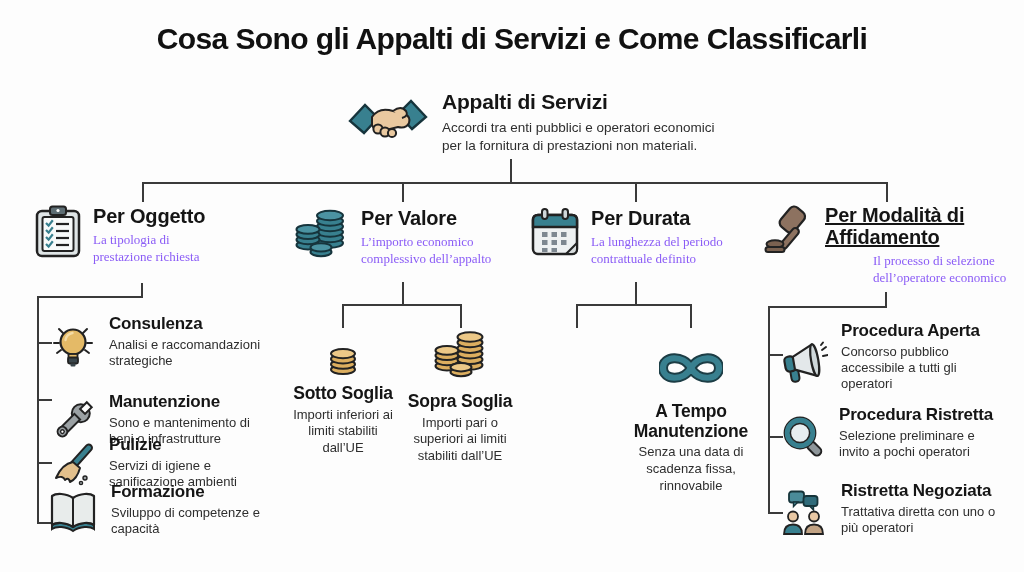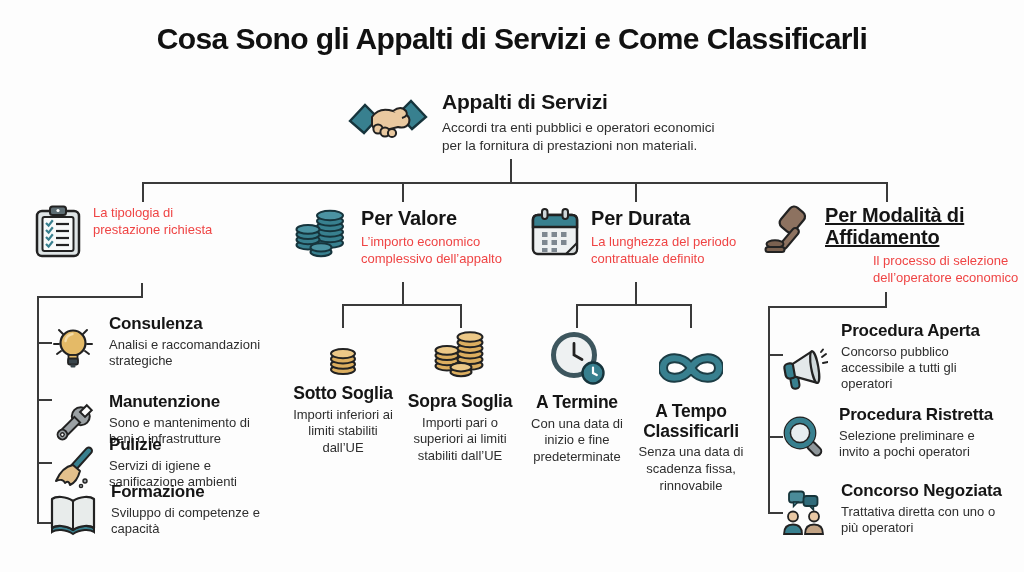--- a/index.html
+++ b/index.html
@@ -13,27 +13,27 @@
     font-size:30px;font-weight:800;letter-spacing:-0.6px;color:#111;
   }
   
   #root-node{position:absolute;left:348px;top:90px;display:flex;gap:14px;align-items:flex-start;}
   #root-node .txt{width:300px;}
   .root-heading{font-size:21px;font-weight:700;letter-spacing:-0.2px;margin-bottom:5px;}
   .root-desc{font-size:13.5px;line-height:1.3;color:#2e2e2e;width:292px;}
   
   .branch{position:absolute;display:flex;gap:11px;align-items:flex-start;}
   .branch-heading{font-size:20px;font-weight:700;letter-spacing:-0.2px;line-height:1.1;margin-bottom:5px;}
-  .branch-desc{font-size:13px;line-height:1.28;color:#ef4444;}
+  .branch-desc{font-size:13px;line-height:1.28;color:#8b5cf6;font-family:Liberation Serif, serif;}
   #branch-0{left:34px;top:205px;} #branch-0 .branch-desc{width:132px;}
   #branch-1{left:294px;top:207px;} #branch-1 .branch-desc{width:158px;}
   #branch-2{left:530px;top:207px;} #branch-2 .branch-desc{width:158px;}
   #branch-3{left:762px;top:204px;} #branch-3 .branch-heading{width:168px;text-decoration:underline;} #branch-3 .branch-desc{width:160px;margin-left:48px;}
   
-  .item{position:absolute;display:flex;gap:13px;align-items:flex-end;}
+  .item{position:absolute;display:flex;gap:13px;align-items:center;}
   .item-heading{font-size:17px;font-weight:700;letter-spacing:-0.2px;line-height:1.1;margin-bottom:3px;}
   .item-desc{font-size:13px;line-height:1.25;color:#2e2e2e;width:162px;}
   
   .col{position:absolute;display:flex;flex-direction:column;align-items:center;text-align:center;}
   .col .icon-area{display:flex;align-items:flex-end;justify-content:center;}
   .col-heading{font-size:17.5px;font-weight:700;letter-spacing:-0.2px;line-height:1.12;}
   .col-desc{font-size:13px;line-height:1.3;color:#2e2e2e;margin-top:3px;}
   svg{display:block;}
 </style>
 </head>
@@ -110,20 +110,21 @@
           <path d="M12,25 l2.6,2.6 4.2,-5.4" stroke="#38808f"></path>
             <line x1="22" y1="26" x2="35" y2="26" stroke="#222"></line>
           <path d="M12,32 l2.6,2.6 4.2,-5.4" stroke="#38808f"></path>
             <line x1="22" y1="33" x2="35" y2="33" stroke="#222"></line>
           <path d="M12,39 l2.6,2.6 4.2,-5.4" stroke="#38808f"></path>
             <line x1="22" y1="40" x2="35" y2="40" stroke="#222"></line>
         </g>
       </svg>
     </span>
     <div>
+      <div class="branch-heading">Per Oggetto</div>
       <div class="branch-desc">La tipologia di prestazione richiesta</div>
     </div>
   </div>
 
   <div class="branch" id="branch-1">
     <span>
       <svg width="56" height="52" viewBox="0 0 56 52">
         <g fill="#38808f" stroke="#16343c" stroke-width="2">
           <ellipse cx="36" cy="36" rx="13" ry="4.8"></ellipse>
             <ellipse cx="36" cy="30.5" rx="13" ry="4.8"></ellipse>
@@ -293,41 +294,29 @@
             <ellipse cx="38" cy="9" rx="12.5" ry="4.7" fill="#ecc887"></ellipse>
           <ellipse cx="29" cy="44" rx="10.5" ry="4.2"></ellipse>
             <ellipse cx="29" cy="39.2" rx="10.5" ry="4.2" fill="#ecc887"></ellipse>
         </g>
       </svg>
     </div>
     <div class="col-heading" style="margin-top:14px">Sopra Soglia</div>
     <div class="col-desc" style="width:126px">Importi pari o superiori ai limiti stabiliti dall’UE</div>
   </div>
 
-  <div class="col" style="left:518px;top:330px;width:118px">
-    <div class="icon-area" style="height:56px">
-      <svg width="58" height="56" viewBox="0 0 58 56">
-        <circle cx="26" cy="25" r="20.5" fill="#eef1f2" stroke="#3d565e" stroke-width="5"></circle>
-        <path d="M26,13.5 V25 L34,29.5" fill="none" stroke="#222" stroke-width="2.8" stroke-linecap="round"></path>
-        <circle cx="45" cy="43" r="10.5" fill="#38808f" stroke="#16343c" stroke-width="2.4"></circle>
-        <path d="M45,37.5 V43 L48.8,45" fill="none" stroke="#fff" stroke-width="2.2" stroke-linecap="round"></path>
-      </svg>
-    </div>
-    <div class="col-heading" style="margin-top:7px">A Termine</div>
-    <div class="col-desc" style="width:116px">Con una data di inizio e fine predeterminate</div>
-  </div>
 
   <div class="col" style="left:622px;top:330px;width:138px">
     <div class="icon-area" style="height:56px;padding-bottom:9px">
       <svg width="64" height="36" viewBox="0 0 64 36">
         <path d="M32,18 C24,4 4,6 4,18 C4,30 24,32 32,18 C40,4 60,6 60,18 C60,30 40,32 32,18" fill="none" stroke="#1c3d45" stroke-width="10" stroke-linecap="round"></path>
         <path d="M32,18 C24,4 4,6 4,18 C4,30 24,32 32,18 C40,4 60,6 60,18 C60,30 40,32 32,18" fill="none" stroke="#38808f" stroke-width="6.2" stroke-linecap="round"></path>
       </svg>
     </div>
-    <div class="col-heading" style="margin-top:7px;width:132px">A Tempo Classificarli</div>
+    <div class="col-heading" style="margin-top:7px;width:132px">A Tempo Manutenzione</div>
     <div class="col-desc" style="width:136px">Senza una data di scadenza fissa, rinnovabile</div>
   </div>
 
   <div class="item" style="left:780px;top:406px">
     <span style="margin-top:8px">
       <svg width="46" height="46" viewBox="0 0 46 46">
         <rect x="27" y="29" width="16" height="8.5" rx="4" transform="rotate(45 33 33)" fill="#8e969a" stroke="#222" stroke-width="2"></rect>
         <circle cx="20" cy="19" r="15.5" fill="none" stroke="#222" stroke-width="1.8"></circle>
         <circle cx="20" cy="19" r="12.5" fill="#e8eef0" stroke="#38808f" stroke-width="5.4"></circle>
         <circle cx="20" cy="19" r="9.6" fill="none" stroke="#222" stroke-width="1.5"></circle>
@@ -368,18 +357,18 @@
         <path d="M13.5,12 v4.5 l4.5,-4.5 Z" fill="#4a8b99" stroke="#16343a" stroke-width="1.4"></path>
         <rect x="23.5" y="6" width="14" height="10" rx="2.8" fill="#2f6b7a" stroke="#16343a" stroke-width="1.8"></rect>
         <path d="M33.5,16 v4 l-4,-4 Z" fill="#2f6b7a" stroke="#16343a" stroke-width="1.4"></path>
         <circle cx="13" cy="26.5" r="5" fill="#e9c8a4" stroke="#222" stroke-width="1.8"></circle>
         <path d="M4,44 q0,-9.5 9,-9.5 q9,0 9,9.5 Z" fill="#38808f" stroke="#222" stroke-width="1.8"></path>
         <circle cx="34" cy="26.5" r="5" fill="#e9c8a4" stroke="#222" stroke-width="1.8"></circle>
         <path d="M25,44 q0,-9.5 9,-9.5 q9,0 9,9.5 Z" fill="#c2a384" stroke="#222" stroke-width="1.8"></path>
       </svg>
     </span>
     <div>
-      <div class="item-heading">Concorso Negoziata</div>
+      <div class="item-heading">Ristretta Negoziata</div>
       <div class="item-desc">Trattativa diretta con uno o più operatori</div>
     </div>
   </div>
 
 </div>
 
 </body></html>

